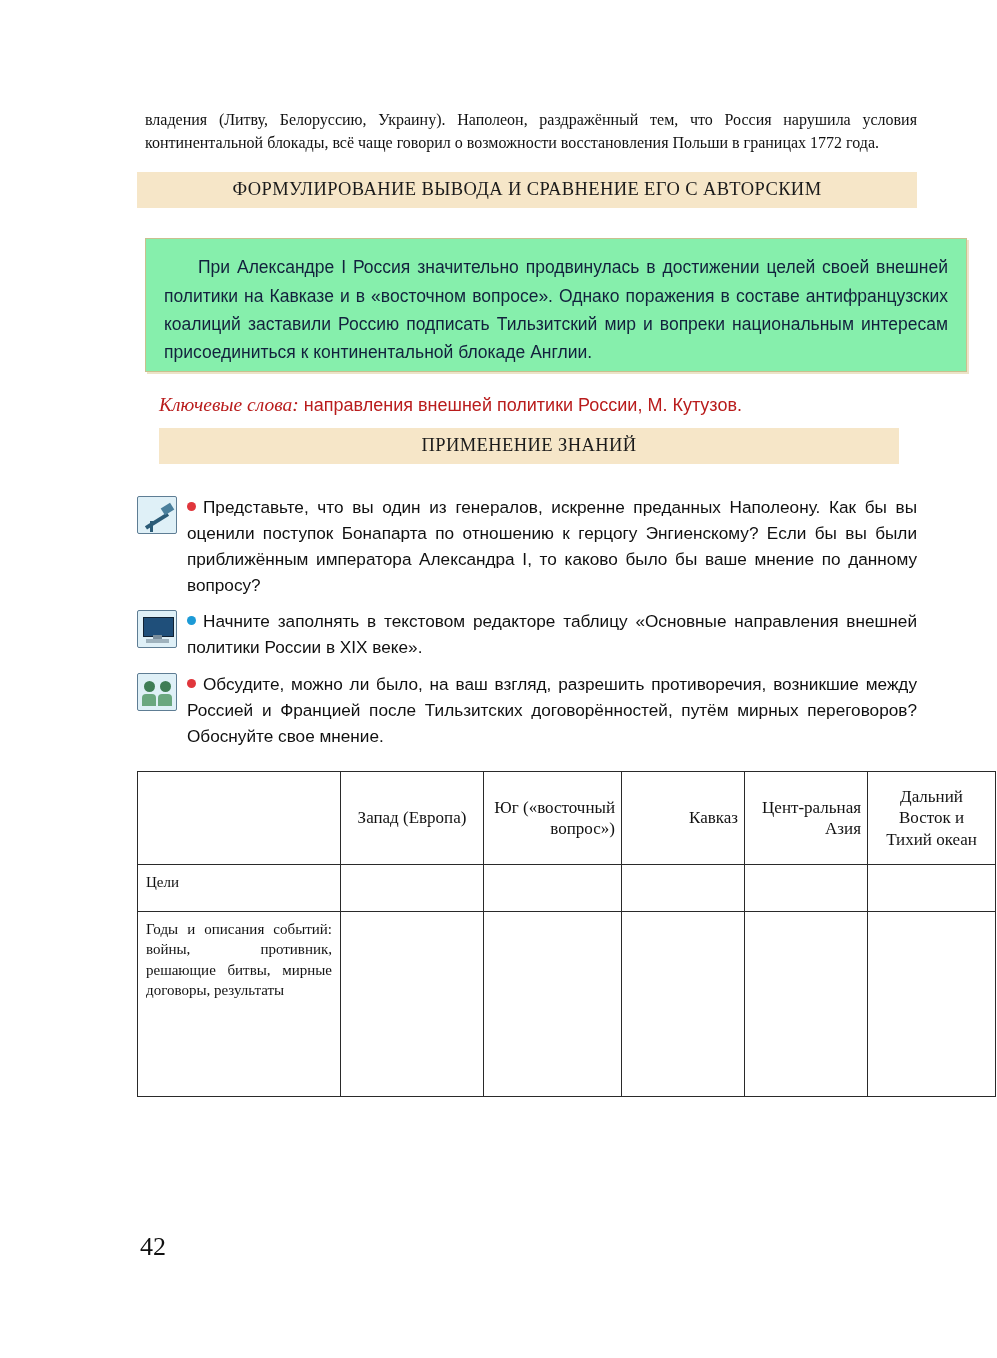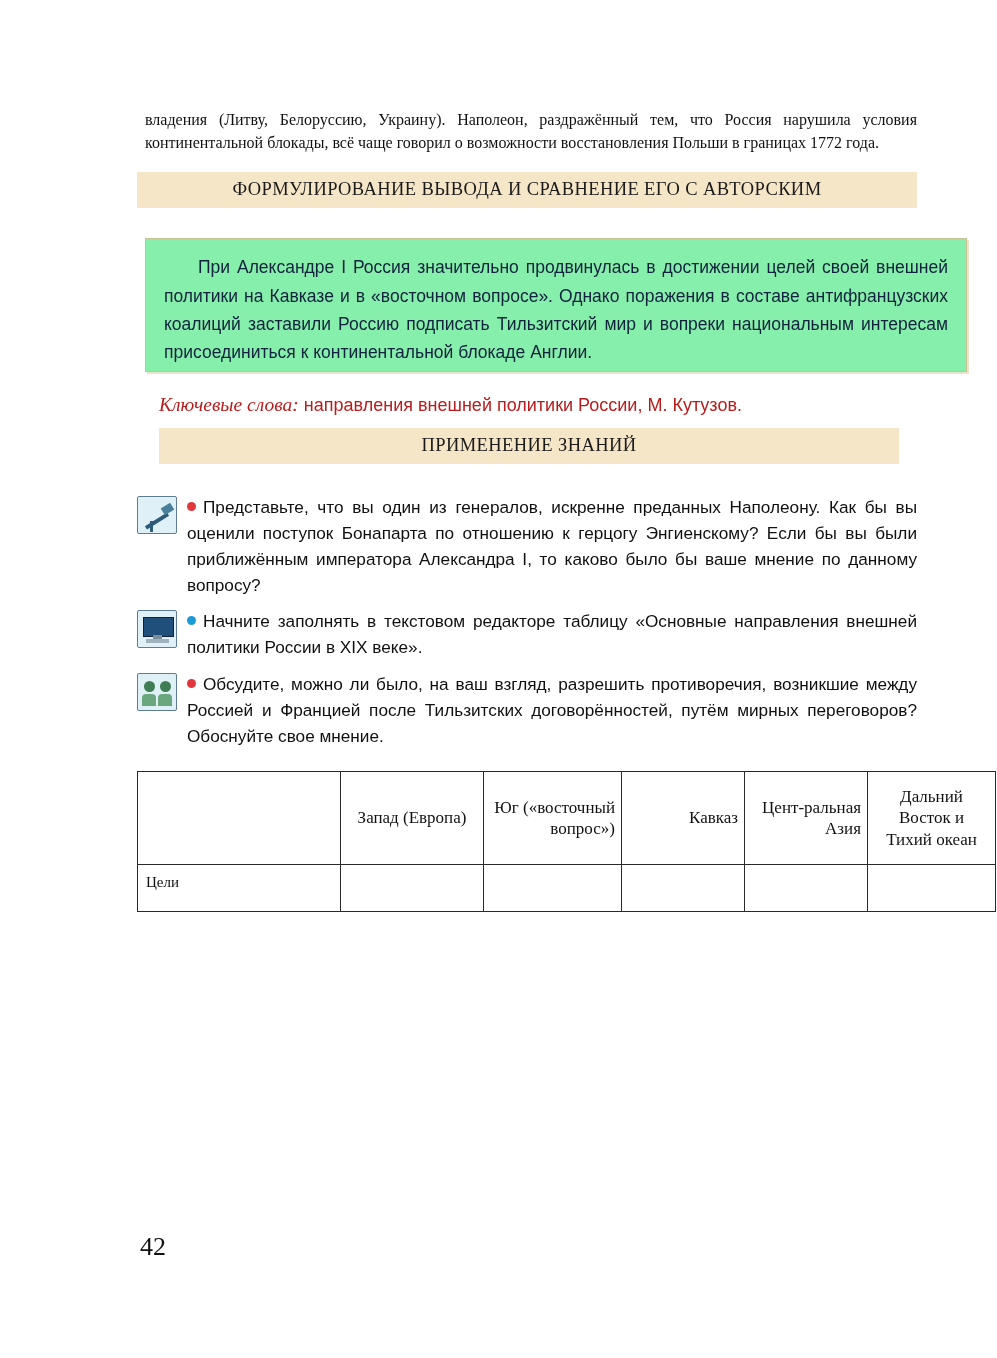--- a/index.html
+++ b/index.html
@@ -313,19 +313,27 @@
       </thead>
       <tbody>
         <tr class="r-goals">
           <td class="rowlabel">Цели</td>
           <td></td>
           <td></td>
           <td></td>
           <td></td>
           <td></td>
         </tr>
+        <tr class="r-years">
+          <td class="rowlabel">Годы и описания событий: войны, противник, решающие битвы, мирные договоры, результаты</td>
+          <td></td>
+          <td></td>
+          <td></td>
+          <td></td>
+          <td></td>
+        </tr>
       </tbody>
     </table>
 
   </div>
 
   <div class="folio">42</div>
 </div>
 
 </body></html>

